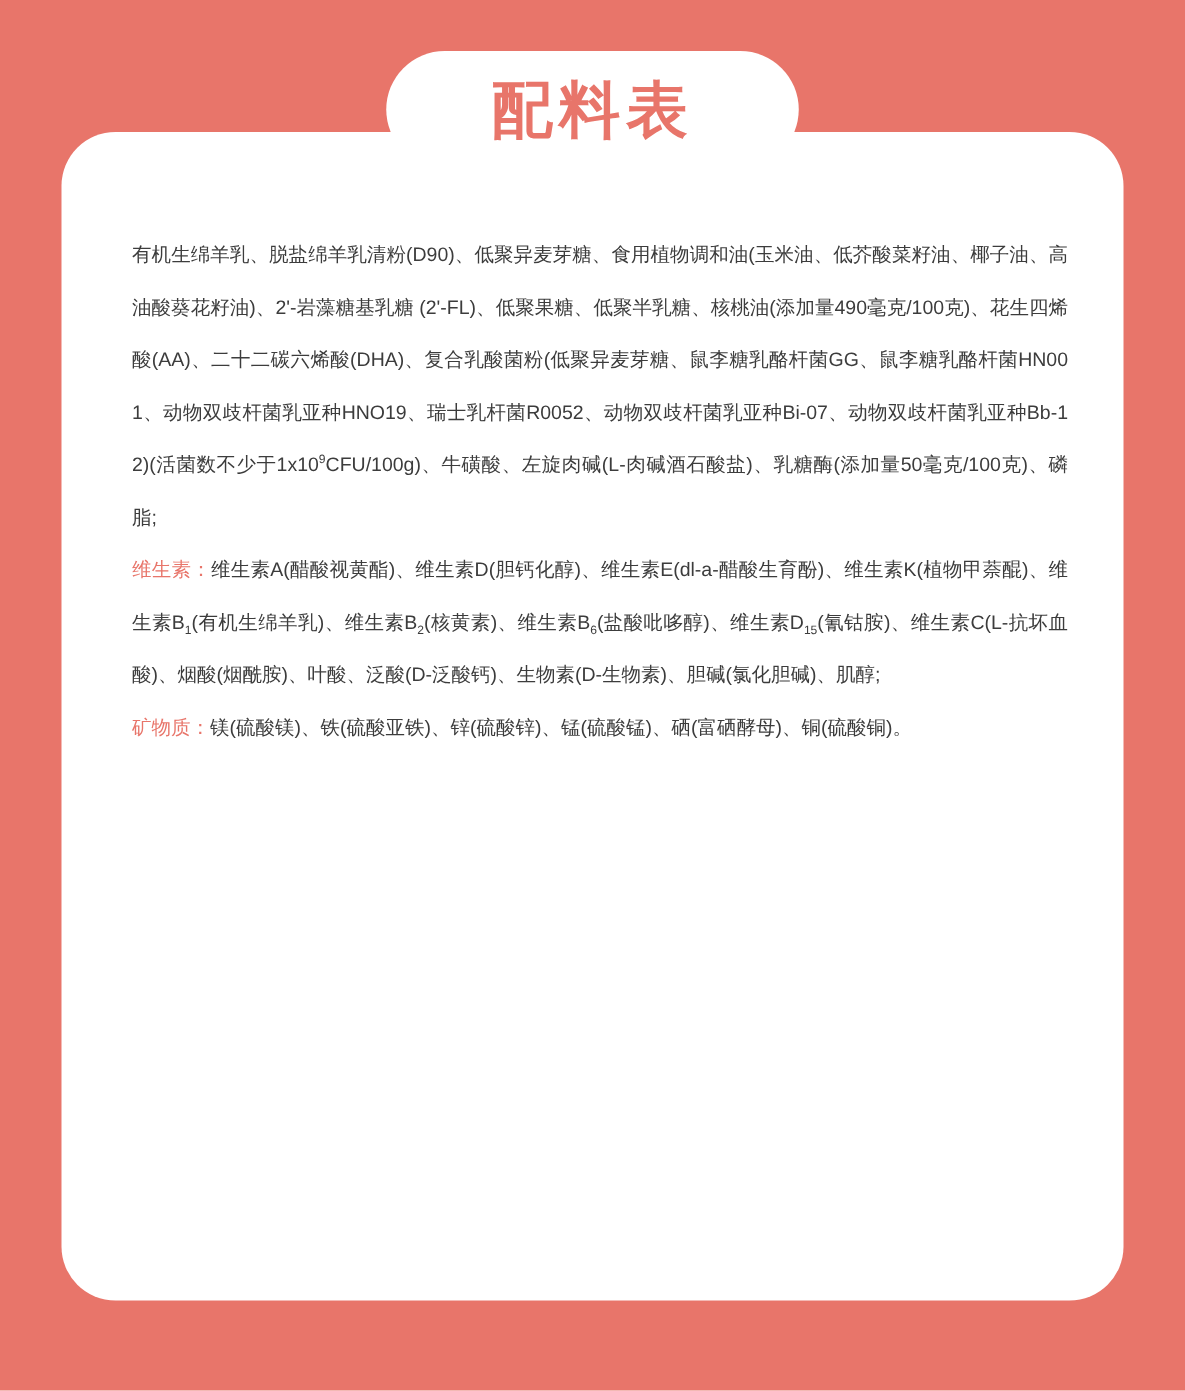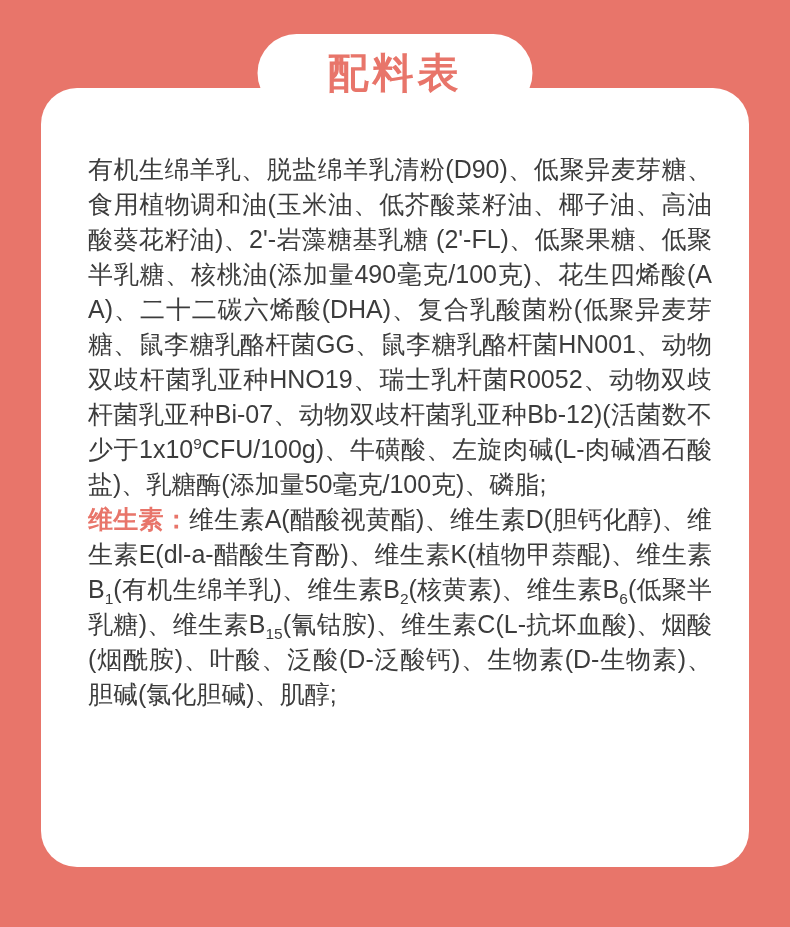--- a/index.html
+++ b/index.html
@@ -56,35 +56,35 @@
   }
   .content {
     position: absolute;
     top: 152px;
     left: 88px;
     width: 624px;
     z-index: 2;
   }
   .para {
     font-family: "Liberation Sans", sans-serif;
-    font-size: 25px;
+    font-size: 13px;
     line-height: 35px;
     color: #3c3c3c;
     text-align: justify;
     text-justify: inter-character;
     margin: 0;
     letter-spacing: 0px;
     word-break: break-all;
   }
   .para + .para {
     margin-top: 0px;
   }
   .section-label {
     color: #e8756a;
-    font-weight: bold;
+    font-weight: normal;
   }
   sup {
     font-size: 0.62em;
     vertical-align: super;
     line-height: 0;
   }
   sub {
     font-size: 0.62em;
     vertical-align: sub;
     line-height: 0;
@@ -98,17 +98,18 @@
   <div class="card"></div>
 
   <div class="title-pill">
     <span class="title-text">配料表</span>
   </div>
 
   <div class="content">
 
     <p class="para"><span>有机生绵羊乳、脱盐绵羊乳清粉(D90)、低聚异麦芽糖、食用植物调和油(玉米油、低芥酸菜籽油、椰子油、高油酸葵花籽油)、2'-岩藻糖基乳糖 (2'-FL)、低聚果糖、低聚半乳糖、核桃油(添加量490毫克/100克)、花生四烯酸(AA)、二十二碳六烯酸(DHA)、复合乳酸菌粉(低聚异麦芽糖、鼠李糖乳酪杆菌GG、鼠李糖乳酪杆菌HN001、动物双歧杆菌乳亚种HNO19、瑞士乳杆菌R0052、动物双歧杆菌乳亚种Bi-07、动物双歧杆菌乳亚种Bb-12)(活菌数不少于1x10</span><sup>9</sup><span>CFU/100g)、牛磺酸、左旋肉碱(L-肉碱酒石酸盐)、乳糖酶(添加量50毫克/100克)、磷脂;</span></p>
 
-    <p class="para"><span class="section-label">维生素：</span><span>维生素A(醋酸视黄酯)、维生素D(胆钙化醇)、维生素E(dl-a-醋酸生育酚)、维生素K(植物甲萘醌)、维生素B</span><sub>1</sub><span>(有机生绵羊乳)、维生素B</span><sub>2</sub><span>(核黄素)、维生素B</span><sub>6</sub><span>(低聚半乳糖)、维生素B</span><sub>15</sub><span>(氰钴胺)、维生素C(L-抗坏血酸)、烟酸(烟酰胺)、叶酸、泛酸(D-泛酸钙)、生物素(D-生物素)、胆碱(氯化胆碱)、肌醇;</span></p>
+    <p class="para"><span class="section-label">维生素：</span><span>维生素A(醋酸视黄酯)、维生素D(胆钙化醇)、维生素E(dl-a-醋酸生育酚)、维生素K(植物甲萘醌)、维生素B</span><sub>1</sub><span>(有机生绵羊乳)、维生素B</span><sub>2</sub><span>(核黄素)、维生素B</span><sub>6</sub><span>(盐酸吡哆醇)、维生素D</span><sub>15</sub><span>(氰钴胺)、维生素C(L-抗坏血酸)、烟酸(烟酰胺)、叶酸、泛酸(D-泛酸钙)、生物素(D-生物素)、胆碱(氯化胆碱)、肌醇;</span></p>
 
+    <p class="para"><span class="section-label">矿物质：</span><span>镁(硫酸镁)、铁(硫酸亚铁)、锌(硫酸锌)、锰(硫酸锰)、硒(富硒酵母)、铜(硫酸铜)。</span></p>
 
   </div>
 </div>
 
 </body></html>

